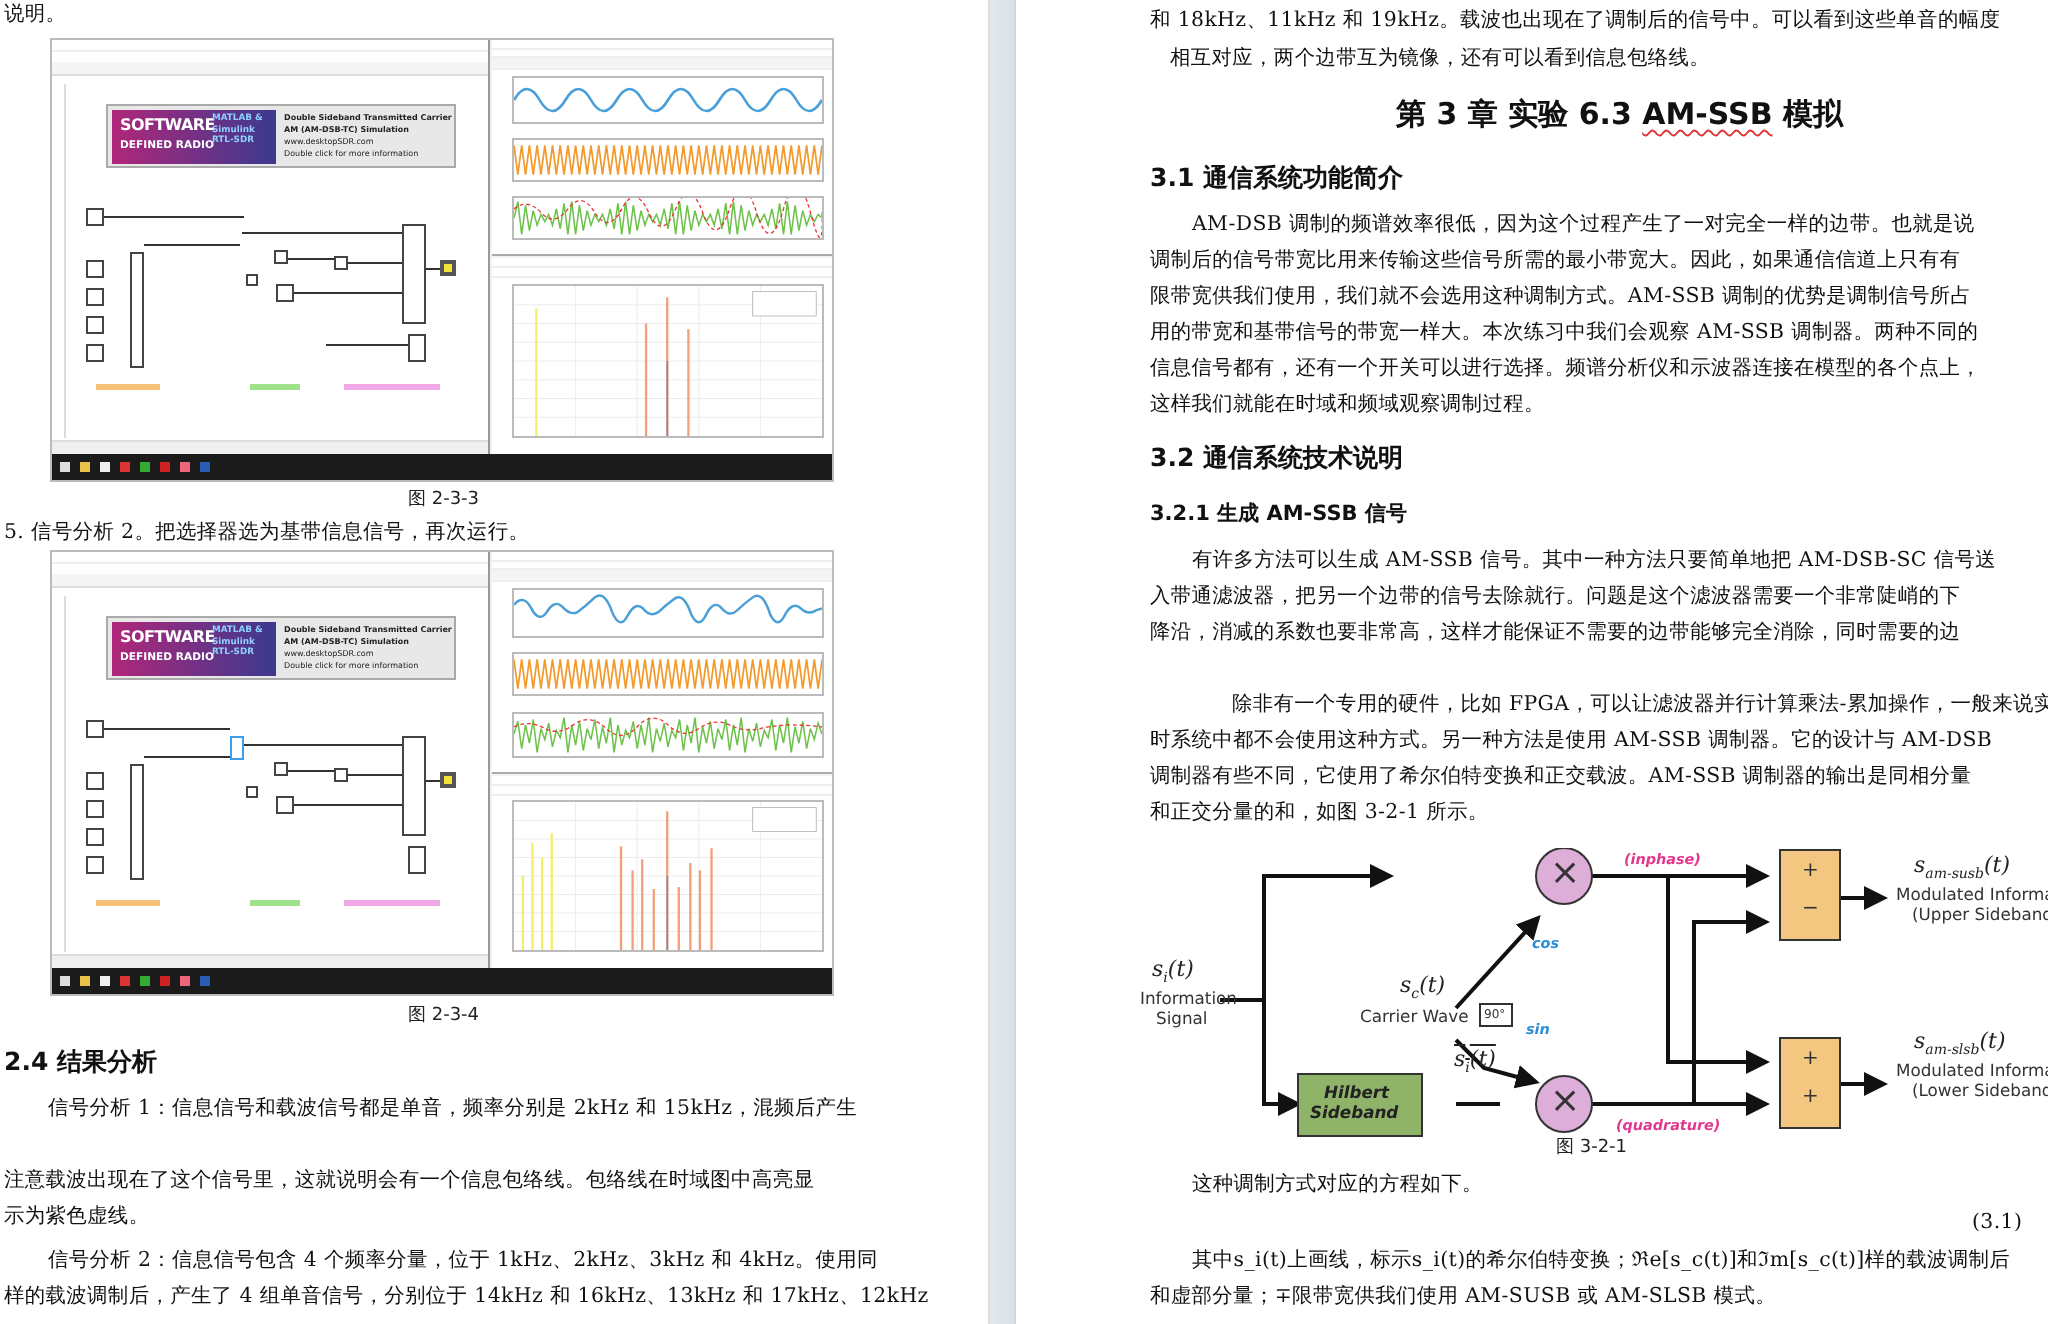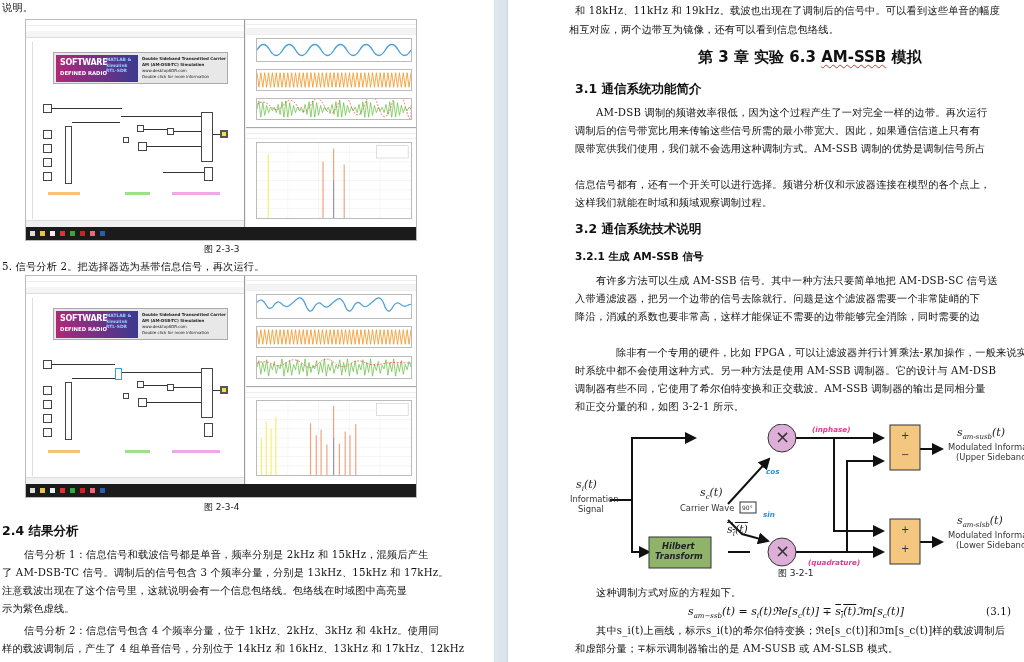--- a/index.html
+++ b/index.html
@@ -289,41 +289,41 @@
       <div class="ic" style="left:64px;background:#e67"></div>
       <div class="ic" style="left:74px;background:#2a5bb5"></div>
     </div>
   </div>
 
   <div class="cap" style="left:204px; top:501px;">图 2-3-4</div>
 
   <div class="h2" style="left:2px; top:523px;">2.4  结果分析</div>
 
   <div class="t" style="left:24px; top:548px;">信号分析 1：信息信号和载波信号都是单音，频率分别是 2kHz 和 15kHz，混频后产生</div>
-  <div class="t" style="left:2px; top:566px;">了 AM-DSB-TC 信号。调制后的信号包含 3 个频率分量，分别是 13kHz、15kHz 和 17kHz。</div>
   <div class="t" style="left:2px; top:584px;">注意载波出现在了这个信号里，这就说明会有一个信息包络线。包络线在时域图中高亮显</div>
   <div class="t" style="left:2px; top:602px;">示为紫色虚线。</div>
   <div class="t" style="left:24px; top:624px;">信号分析 2：信息信号包含 4 个频率分量，位于 1kHz、2kHz、3kHz 和 4kHz。使用同</div>
   <div class="t" style="left:2px; top:642px;text-align:center;">样的载波调制后，产生了 4 组单音信号，分别位于 14kHz 和 16kHz、13kHz 和 17kHz、12kHz</div>
 </div>
 
 <div id="page-gap"></div>
 
 <div id="page-right" class="page">
   <div class="t" style="left:67px; top:4px;">和 18kHz、11kHz 和 19kHz。载波也出现在了调制后的信号中。可以看到这些单音的幅度</div>
-  <div class="t" style="left:61px; top:23px;">相互对应，两个边带互为镜像，还有可以看到信息包络线。</div>
+  <div class="t" style="left:77px; top:23px;">相互对应，两个边带互为镜像，还有可以看到信息包络线。</div>
 
   <div class="h1" style="left:190px; top:48px;">
     <span>第 3 章  实验 6.3 </span><span class="sq">AM-SSB</span><span> 模拟</span>
   </div>
 
   <div class="h2" style="left:67px; top:81px;">3.1  通信系统功能简介</div>
-  <div class="t" style="left:88px; top:106px;">AM-DSB 调制的频谱效率很低，因为这个过程产生了一对完全一样的边带。再次运行</div>
+  <div class="t" style="left:88px; top:106px;">AM-DSB 调制的频谱效率很低，因为这个过程产生了一对完全一样的边带。也就是说</div>
   <div class="t" style="left:67px; top:124px;">调制后的信号带宽比用来传输这些信号所需的最小带宽大。因此，如果通信信道上只有有</div>
   <div class="t" style="left:67px; top:142px;">限带宽供我们使用，我们就不会选用这种调制方式。AM-SSB 调制的优势是调制信号所占</div>
+  <div class="t" style="left:67px; top:160px;">用的带宽和基带信号的带宽一样大。本次练习中我们会观察 AM-SSB 调制器。两种不同的</div>
   <div class="t" style="left:67px; top:178px;">信息信号都有，还有一个开关可以进行选择。频谱分析仪和示波器连接在模型的各个点上，</div>
   <div class="t" style="left:67px; top:196px;">这样我们就能在时域和频域观察调制过程。</div>
 
   <div class="h2" style="left:67px; top:221px;">3.2  通信系统技术说明</div>
   <div class="h3" style="left:67px; top:250px;">3.2.1 生成 AM-SSB 信号</div>
 
   <div class="t" style="left:88px; top:274px;">有许多方法可以生成 AM-SSB 信号。其中一种方法只要简单地把 AM-DSB-SC 信号送</div>
   <div class="t" style="left:67px; top:292px;">入带通滤波器，把另一个边带的信号去除就行。问题是这个滤波器需要一个非常陡峭的下</div>
   <div class="t" style="left:67px; top:310px;">降沿，消减的系数也要非常高，这样才能保证不需要的边带能够完全消除，同时需要的边</div>
   <div class="t" style="left:67px; top:346px;margin-left:41px;">除非有一个专用的硬件，比如 FPGA，可以让滤波器并行计算乘法-累加操作，一般来说实</div>
@@ -374,34 +374,33 @@
 
     <div class="dmath" style="left:130px; top:62px;">s<sub style="font-size:7px">c</sub>(t)</div>
     <div class="dlabel" style="left:110px; top:79px;">Carrier Wave</div>
 
     <div class="dblue" style="left:196px; top:43px;">cos</div>
     <div class="dblue" style="left:193px; top:86px;">sin</div>
     <div class="dpink" style="left:242px; top:1px;">(inphase)</div>
     <div class="dpink" style="left:238px; top:134px;">(quadrature)</div>
 
     <div class="dlabel" style="left:92px; top:117px; font-style:italic; color:#222; font-weight:bold;">Hilbert</div>
-    <div class="dlabel" style="left:85px; top:127px; font-style:italic; color:#222; font-weight:bold;">Transform</div>
+    <div class="dlabel" style="left:85px; top:127px; font-style:italic; color:#222; font-weight:bold;">Sideband</div>
     <div class="dmath" style="left:157px; top:99px; text-decoration:overline;">s<sub style="font-size:7px">i</sub>(t)</div>
 
     <div class="dmath" style="left:387px; top:2px;">s<sub style="font-size:7px">am-susb</sub>(t)</div>
     <div class="dlabel" style="left:378px; top:18px;">Modulated Information</div>
     <div class="dlabel" style="left:386px; top:28px;">(Upper Sideband)</div>
 
     <div class="dmath" style="left:387px; top:90px;">s<sub style="font-size:7px">am-slsb</sub>(t)</div>
     <div class="dlabel" style="left:378px; top:106px;">Modulated Information</div>
     <div class="dlabel" style="left:386px; top:116px;">(Lower Sideband)</div>
   </div>
 
   <div class="cap" style="left:270px; top:567px;">图 3-2-1</div>
 
   <div class="t" style="left:88px; top:586px;">这种调制方式对应的方程如下。</div>
 
-  <div class="eq" style="left:180px; top:603px;">s<sub style="font-size:7px">am−ssb</sub>(t) = s<sub style="font-size:7px">i</sub>(t)ℜe[s<sub style="font-size:7px">c</sub>(t)] ∓ <span style="text-decoration:overline">s<sub style="font-size:7px">i</sub>(t)</span>ℑm[s<sub style="font-size:7px">c</sub>(t)]</div>
   <div class="t" style="left:478px; top:605px;">(3.1)</div>
 
   <div class="t" style="left:88px; top:624px;">其中s_i(t)上画线，标示s_i(t)的希尔伯特变换；ℜe[s_c(t)]和ℑm[s_c(t)]样的载波调制后</div>
-  <div class="t" style="left:67px; top:642px;">和虚部分量；∓标示调制器输出的是 AM-SUSB 或 AM-SLSB 模式。</div>
+  <div class="t" style="left:67px; top:642px;">和虚部分量；∓限带宽供我们使用 AM-SUSB 或 AM-SLSB 模式。</div>
 </div>
 
 </body></html>

